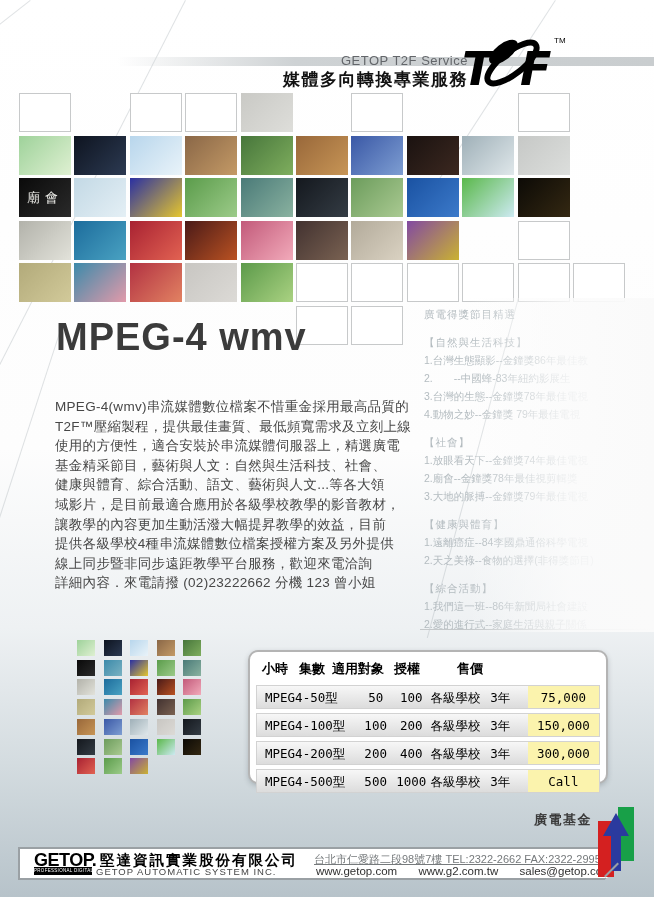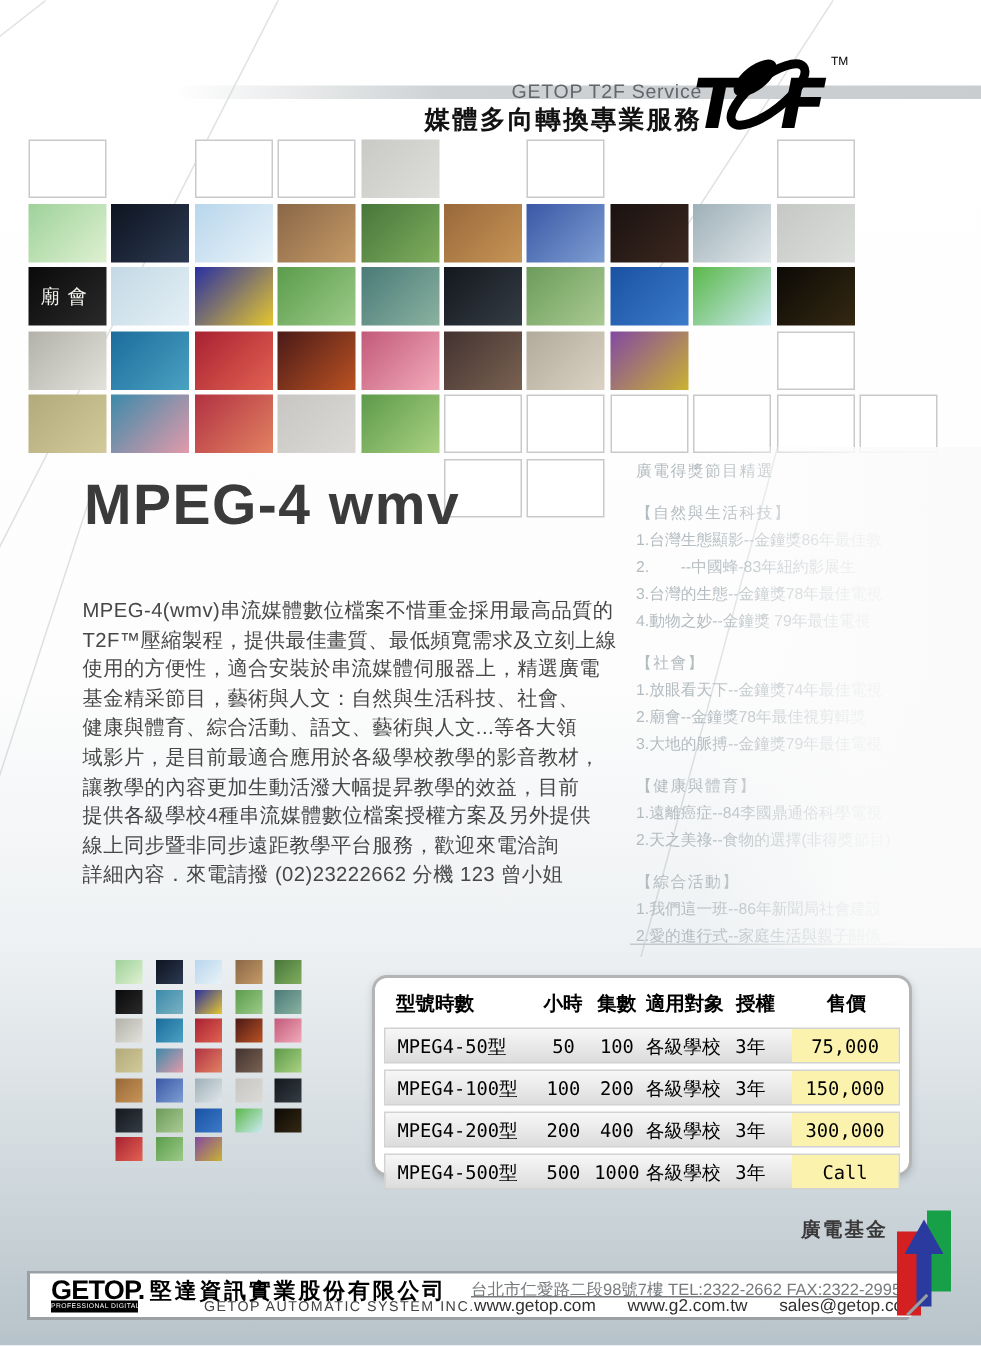--- a/index.html
+++ b/index.html
@@ -52,21 +52,21 @@
   .fund-label{position:absolute;top:811px;right:62px;font-size:13px;font-weight:bold;color:#3a3a3a;letter-spacing:1.5px;z-index:3;}
   .fund-logo{position:absolute;left:594px;top:805px;z-index:3;}
   
   .footer{position:absolute;left:18px;top:847px;width:600px;height:33px;background:#fff;border:2px solid #9aa0a4;box-sizing:border-box;z-index:2;
         clip-path:polygon(0 0,100% 0,100% calc(100% - 13px),calc(100% - 13px) 100%,0 100%);}
   .notch-line{position:absolute;width:19px;height:2px;background:#9aa0a4;right:-3px;bottom:4px;transform:rotate(-45deg);}
   .getop-brand{position:absolute;left:14px;top:1px;font-size:18px;font-weight:bold;color:#000;letter-spacing:-.5px;}
   .getop-bar{position:absolute;left:14px;top:18px;width:58px;height:8px;background:#000;color:#fff;font-size:4.5px;
         text-align:center;line-height:8px;letter-spacing:.3px;white-space:nowrap;overflow:hidden;}
   .company-zh{position:absolute;left:80px;top:2px;font-size:14.5px;font-weight:bold;color:#000;letter-spacing:2px;white-space:nowrap;}
-  .company-en{position:absolute;left:76px;top:17px;font-size:9.5px;color:#444;letter-spacing:1px;white-space:nowrap;margin-left:40px;}
+  .company-en{position:absolute;left:76px;top:17px;font-size:9.5px;color:#444;letter-spacing:1px;white-space:nowrap;}
   .address{position:absolute;left:294px;top:3px;font-size:11px;color:#767a7c;white-space:nowrap;text-decoration:underline;}
   .urls{position:absolute;left:296px;top:15.5px;font-size:11.5px;color:#303030;white-space:nowrap;}
   .urls span{margin-right:18px;}
 </style>
 </head>
 <body>
 
 <div class="page">
 
   <div class="diag" style="left:30px;top:0;height:200px;transform:rotate(52deg);"></div>
@@ -210,21 +210,20 @@
       <div class="tile" style="left: 130.2px; top: 738.5px; background: linear-gradient(135deg, rgb(26, 82, 162), rgb(60, 122, 202));"></div>
       <div class="tile" style="left: 156.8px; top: 738.5px; background: linear-gradient(135deg, rgb(90, 184, 74), rgb(205, 234, 242));"></div>
       <div class="tile" style="left: 183.4px; top: 738.5px; background: linear-gradient(135deg, rgb(12, 10, 6), rgb(52, 40, 18));"></div>
       <div class="tile" style="left: 77px; top: 758.2px; background: linear-gradient(135deg, rgb(168, 34, 50), rgb(226, 98, 82));"></div>
       <div class="tile" style="left: 103.6px; top: 758.2px; background: linear-gradient(135deg, rgb(91, 156, 75), rgb(156, 203, 137));"></div>
       <div class="tile" style="left: 130.2px; top: 758.2px; background: linear-gradient(135deg, rgb(130, 73, 162), rgb(202, 178, 50));"></div>
     </div>
 
   <div class="table-panel">
     <div class="t-row t-head">
-      <div class="c-model">型號時數</div>
       <div class="c-hours">小時</div>
       <div class="c-eps">集數</div>
       <div class="c-target">適用對象</div>
       <div class="c-lic">授權</div>
       <div class="c-price">售價</div>
     </div>
     <div id="tableRows">
         <div class="t-row t-data">
           <div class="c-model">MPEG4-50型</div>
           <div class="c-hours">50</div>

